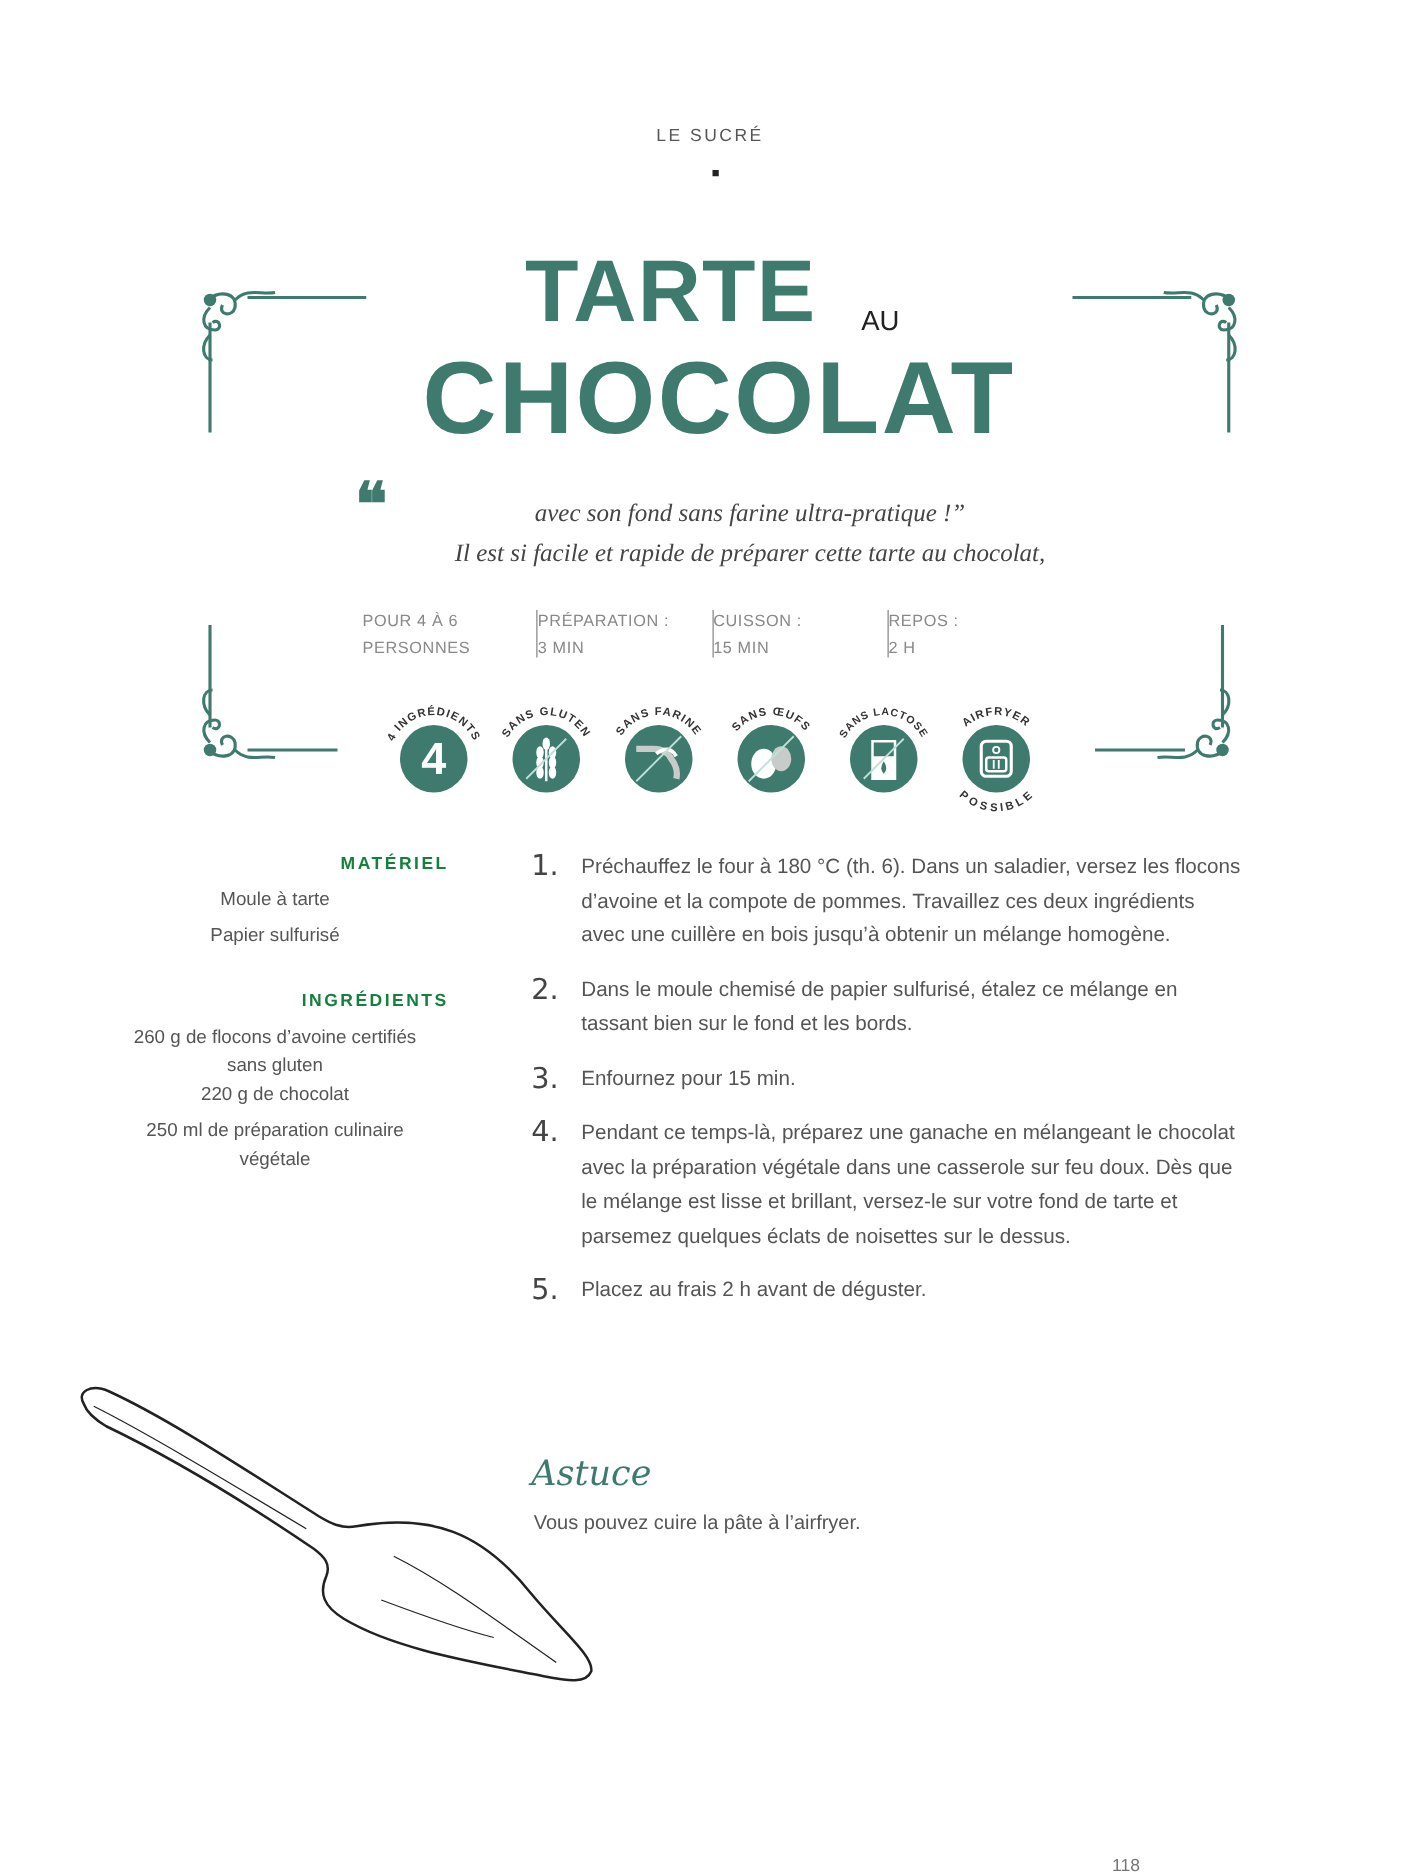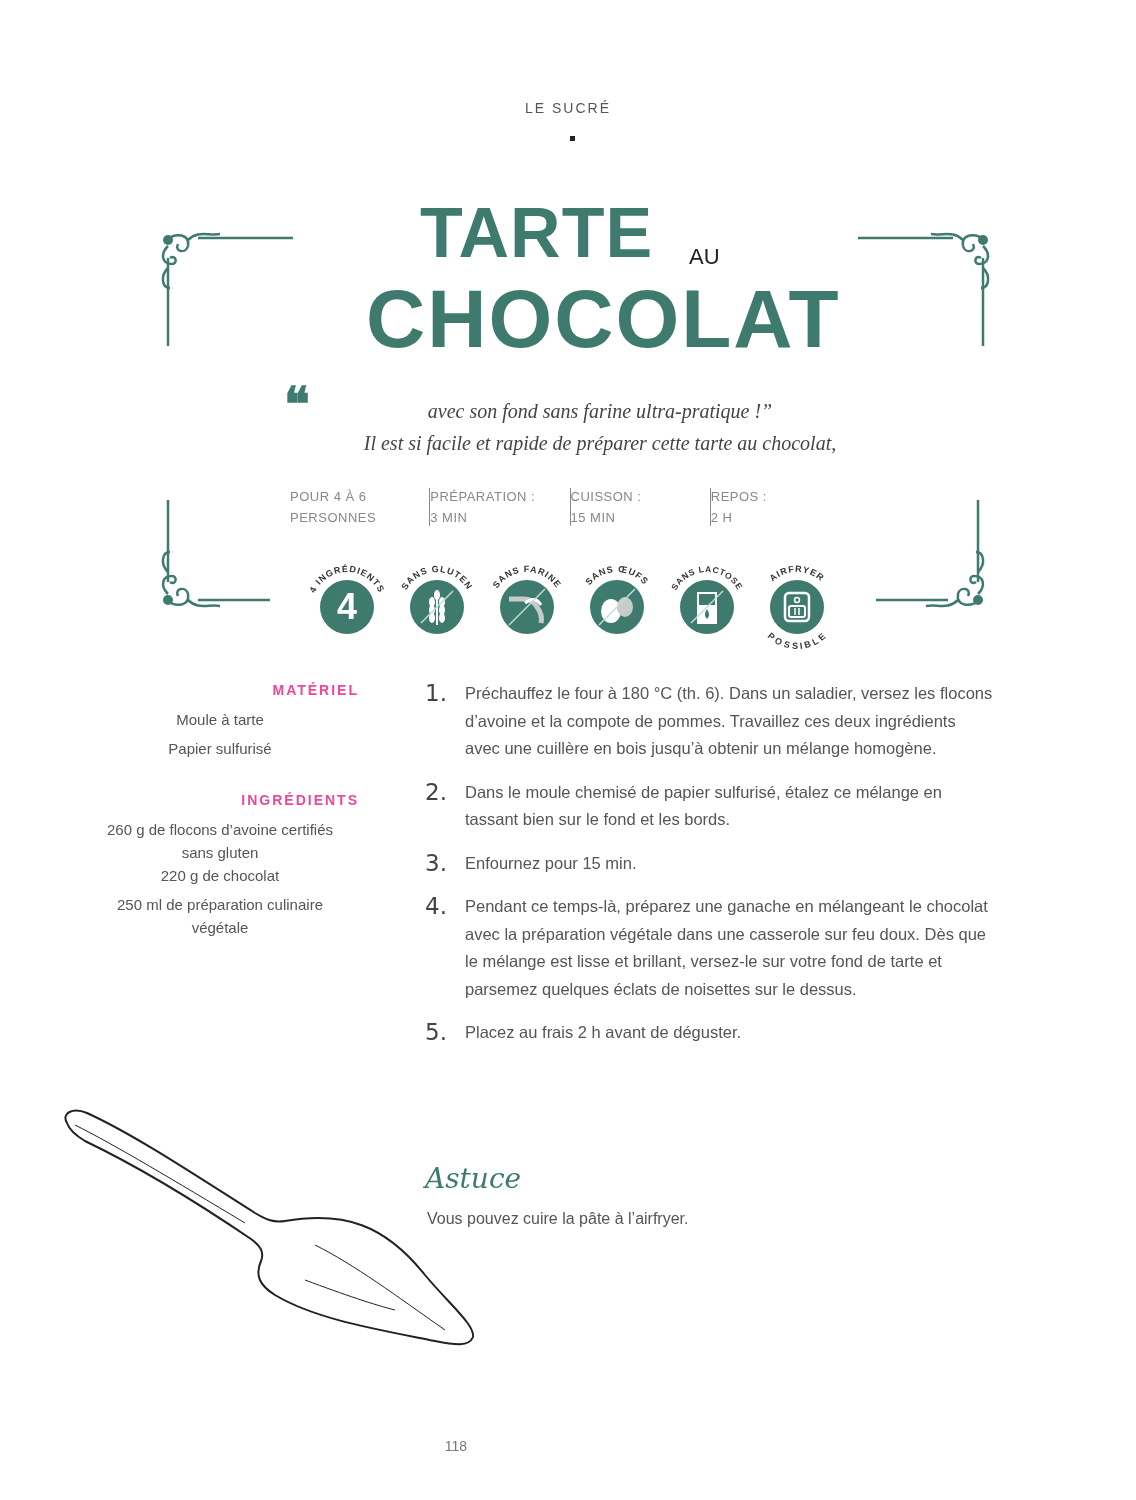--- a/index.html
+++ b/index.html
@@ -2,40 +2,40 @@
 <html><head>
 <meta charset="utf-8">
 <style>
   html, body { margin:0; padding:0; background:#fff; }
   body { width:1136px; height:1500px; position:relative; overflow:hidden; font-family:"Liberation Sans", sans-serif; color:#333; }
   .abs { position:absolute; }
   .section-label { left:0; width:1136px; top:100px; text-align:center; font-size:14px; letter-spacing:2px; color:#555; }
   .dot { left:570px; top:136px; width:5px; height:5px; background:#222; }
   .title-1 { left:420px; top:198px; font-size:70px; font-weight:bold; color:#3e7a6e; letter-spacing:1px; line-height:1; }
   .title-au { left:689px; top:246px; font-size:22px; font-weight:normal; color:#222; line-height:1; }
-  .title-2 { left:338px; top:278px; font-size:82px; font-weight:bold; color:#3e7a6e; letter-spacing:2px; line-height:1;margin-left:28px; }
+  .title-2 { left:338px; top:278px; font-size:82px; font-weight:bold; color:#3e7a6e; letter-spacing:2px; line-height:1; }
   .quote-mark { left:284px; top:380px; font-size:48px; font-weight:bold; color:#3e7a6e; font-family:"DejaVu Serif", serif; line-height:1; }
   .quote { left:300px; width:600px; top:395px; text-align:center; font-family:"Liberation Serif", serif; font-style:italic; font-size:20px; line-height:32px; color:#444; }
   .meta { top:486px; left:290px; width:560px; display:flex; }
   .meta-item { flex:1; font-size:13px; line-height:21px; color:#888; letter-spacing:0.5px; }
   .meta-sep { width:1px; height:38px; background:#888; margin-top:2px; }
   .badges { left:300px; top:560px; display:flex; gap:0; }
   .badge { width:90px; height:90px; position:relative; }
   .badge-circle { position:absolute; left:20px; top:20px; width:54px; height:54px; border-radius:50%; background:#3e7a6e; display:flex; align-items:center; justify-content:center; color:#fff; }
   .badge-arc { position:absolute; left:0; top:0; }
-  .mat-head { right:777px; text-align:left; font-size:14px; font-weight:bold; letter-spacing:2px; color:#ec4899; }
+  .mat-head { right:777px; text-align:left; font-size:14px; font-weight:bold; letter-spacing:2px; color:#15803d; }
   .left-col { left:80px; width:280px; text-align:center; font-size:15px; color:#555; }
   .left-col p { margin:0; line-height:23px; }
   .steps { left:425px; top:680px; width:570px; }
   .step { display:flex; margin-bottom:16px; }
   .step-num { width:40px; font-size:23px; color:#444; font-family:"DejaVu Sans", sans-serif; line-height:26px; }
   .step-text { flex:1; font-size:16.5px; line-height:27.5px; color:#555; }
   .astuce-title { left:425px; top:1162px; font-family:"DejaVu Serif", serif; font-style:italic; font-size:28px; color:#3e7a6e; }
   .astuce-text { left:427px; top:1210px; font-size:16px; color:#555; }
-  .page-num { left:0; width:912px; top:1438px; text-align:center; font-size:14px; color:#777; }
+  .page-num { left:0; width:912px; top:1484px; text-align:right; font-size:14px; color:#777; }
 </style>
 </head>
 <body>
 
 <div class="abs section-label">LE SUCRÉ</div>
 <div class="abs dot"></div>
 
 <svg class="abs" style="left:158px;top:228px" width="140" height="120">
   <g fill="none" stroke="#3e7a6e" stroke-width="2.5">
     <line x1="40" y1="10" x2="135" y2="10"></line>

